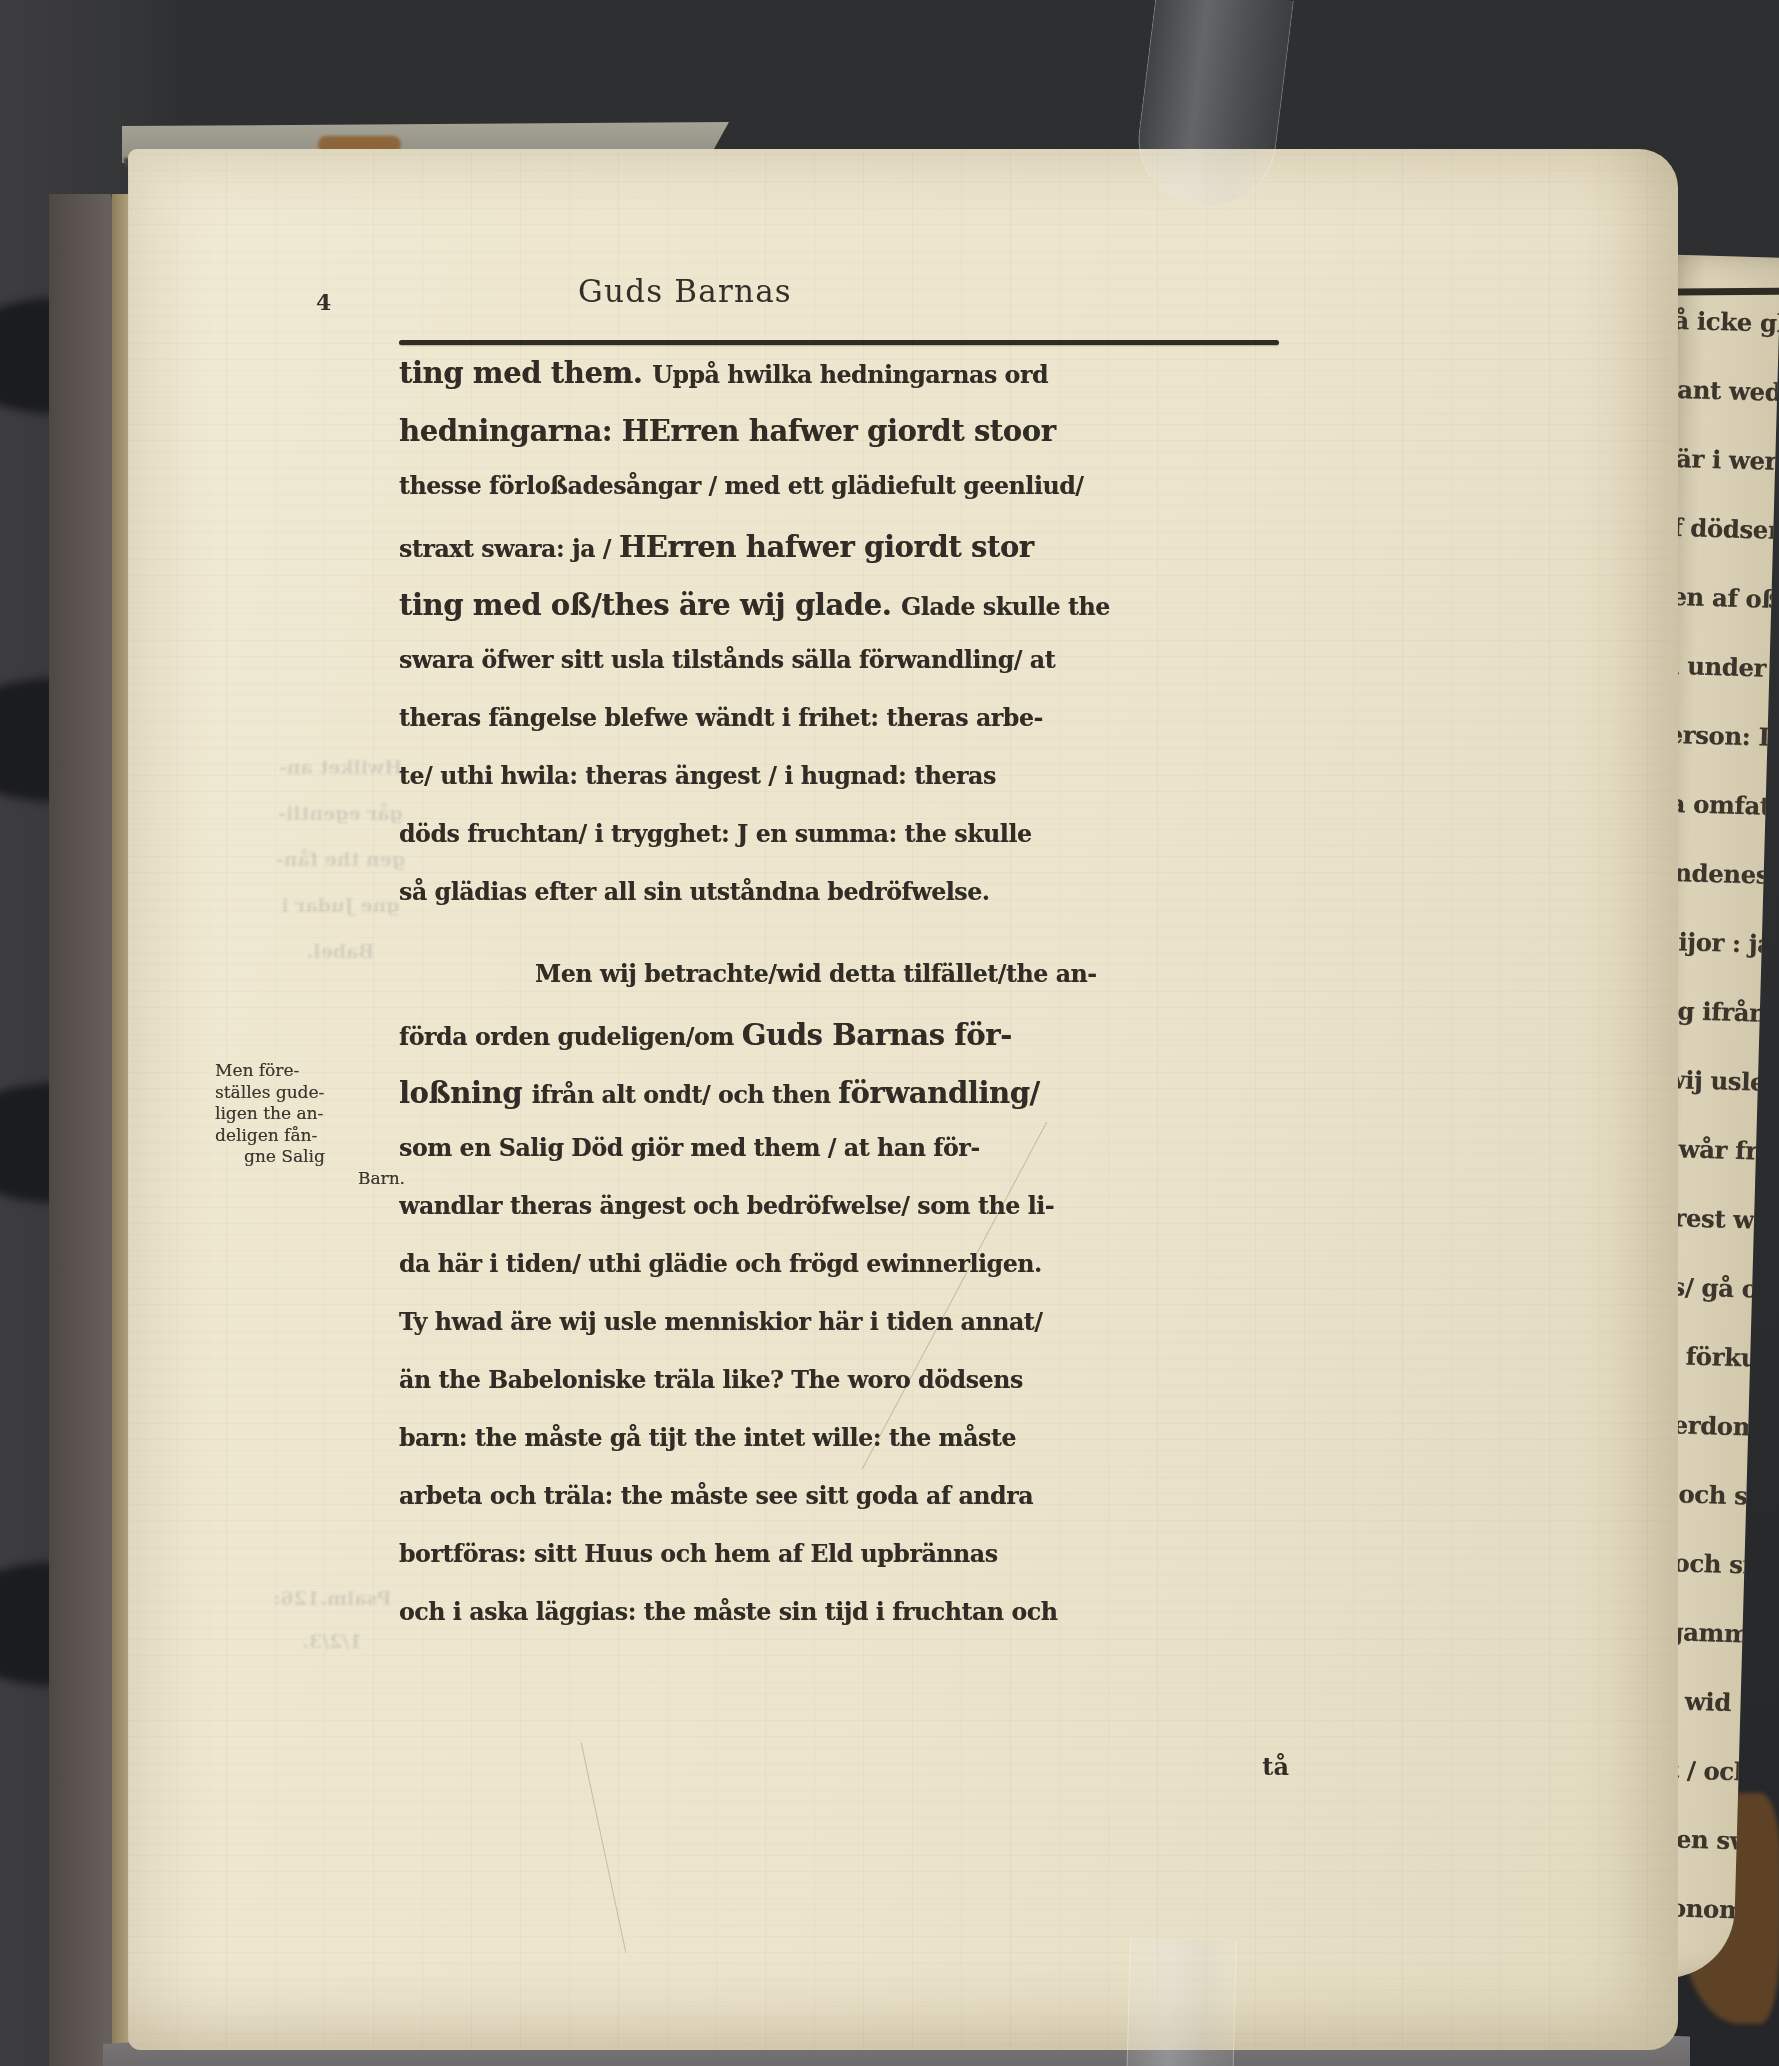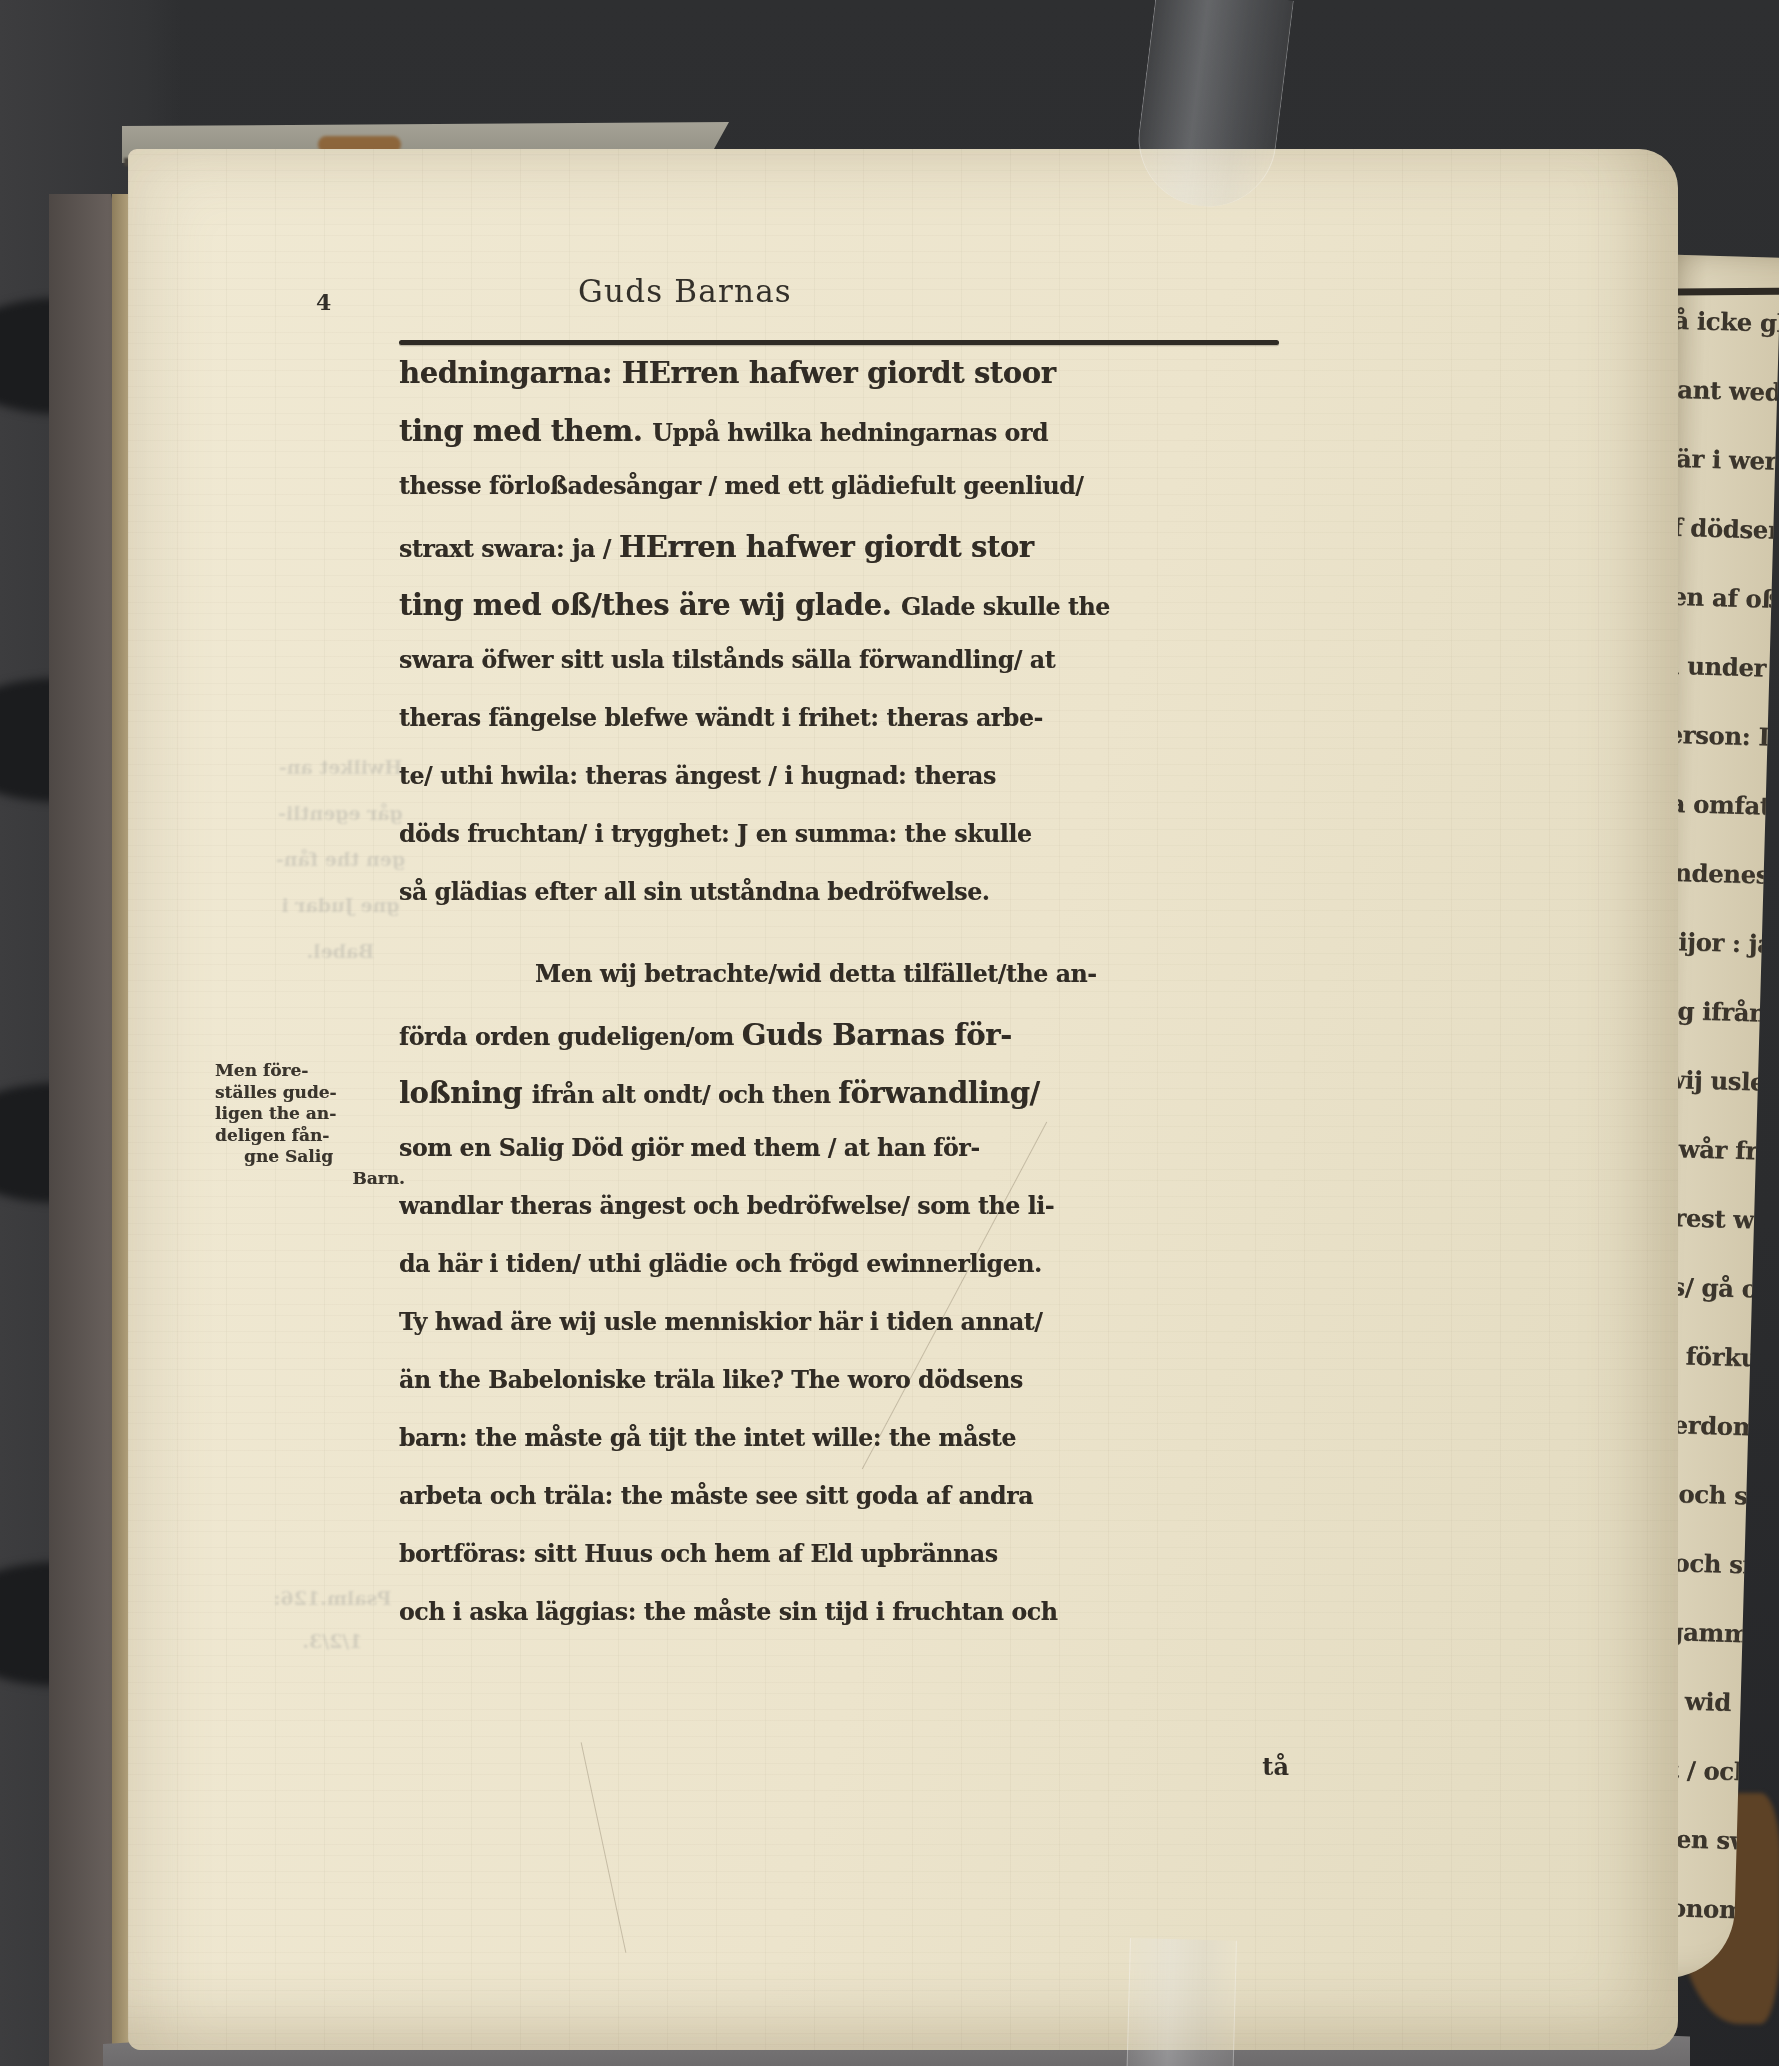--- a/index.html
+++ b/index.html
@@ -58,21 +58,21 @@
   .text-block{position:absolute;left:271px;top:207px;width:888px;color:#312c25;}
   .line{height:58px;overflow:hidden;white-space:nowrap;letter-spacing:-0.4px;
         text-shadow:0.2px 0.3px 0 rgba(56,50,40,0.55);}
   .line.indent{padding-left:136px;margin-top:24px;}
   .s-lg{font-size:29px;font-weight:bold;}
   .s-md{font-size:23.6px;font-weight:bold;}
   .catchword{position:absolute;left:1004px;top:1603px;width:157px;text-align:right;
         font-size:24px;font-weight:bold;color:#312c25;}
 
   .margin-note{position:absolute;left:87px;top:911px;width:190px;
-        font-size:17px;font-weight:bold;line-height:21.5px;color:#3a352d;
+        font-size:17px;font-weight:normal;line-height:21.5px;color:#3a352d;
         text-shadow:0.2px 0.2px 0 rgba(58,53,45,0.5);}
   .margin-note div:nth-child(5){padding-left:29px;}
   .margin-note div:nth-child(6){padding-left:50px;text-align:right;}
 
   .ghost{position:absolute;color:#6a7078;font-weight:bold;opacity:0.20;
         transform:scaleX(-1);filter:blur(1.2px);text-align:center;}
   .ghost.g1{left:105px;top:595px;width:215px;font-size:19px;line-height:46px;}
   .ghost.g2{left:97px;top:1428px;width:215px;font-size:19px;line-height:43px;}
 
   
@@ -158,22 +158,22 @@
         <div>deligen fån-</div>
         <div>gne Salig</div>
         <div>Barn.</div>
       </div>
     <div class="ghost g2" id="ghost2">
         <div>Psalm.126:</div>
         <div>1/2/3.</div>
       </div>
 
     <div class="text-block" id="text-block">
+        <div class="line"><span class="s-lg">ting med them. </span><span class="s-md">Uppå hwilka hedningarnas ord</span></div>
         <div class="line"><span class="s-lg">hedningarna: HErren hafwer giordt stoor</span></div>
-        <div class="line"><span class="s-lg">ting med them. </span><span class="s-md">Uppå hwilka hedningarnas ord</span></div>
         <div class="line"><span class="s-md">thesse förloßadesångar / med ett glädiefult geenliud/</span></div>
         <div class="line"><span class="s-md">straxt swara: ja / </span><span class="s-lg">HErren hafwer giordt stor</span></div>
         <div class="line"><span class="s-lg">ting med oß/thes äre wij glade. </span><span class="s-md">Glade skulle the</span></div>
         <div class="line"><span class="s-md">swara öfwer sitt usla tilstånds sälla förwandling/ at</span></div>
         <div class="line"><span class="s-md">theras fängelse blefwe wändt i frihet: theras arbe-</span></div>
         <div class="line"><span class="s-md">te/ uthi hwila: theras ängest / i hugnad: theras</span></div>
         <div class="line"><span class="s-md">döds fruchtan/ i trygghet: J en summa: the skulle</span></div>
         <div class="line"><span class="s-md">så glädias efter all sin utståndna bedröfwelse.</span></div>
         <div class="line indent"><span class="s-md">Men wij betrachte/wid detta tilfället/the an-</span></div>
         <div class="line"><span class="s-md">förda orden gudeligen/om </span><span class="s-lg">Guds Barnas för-</span></div>

